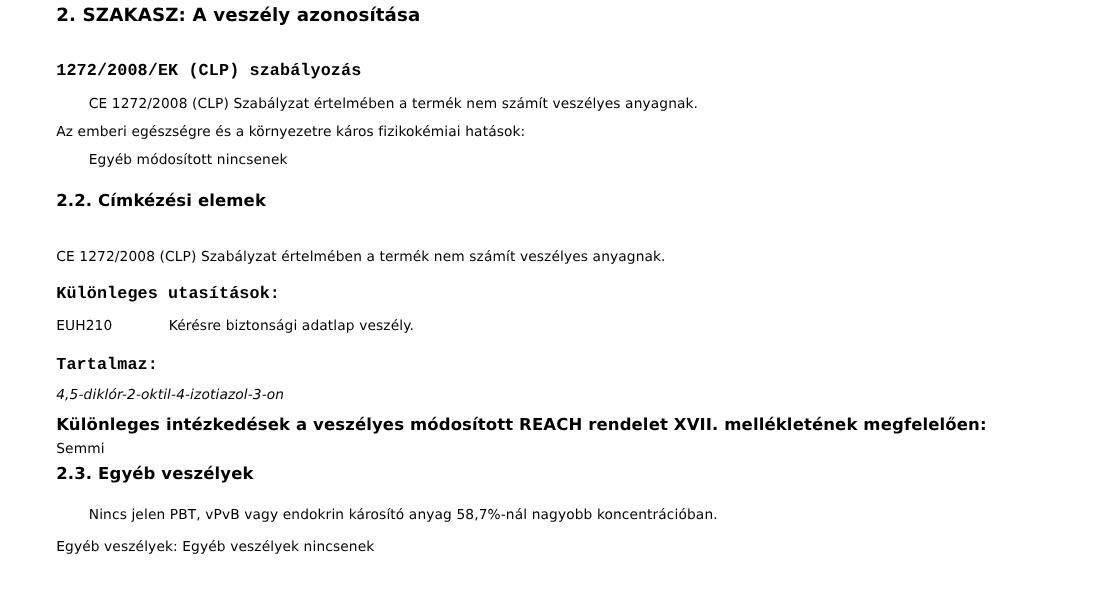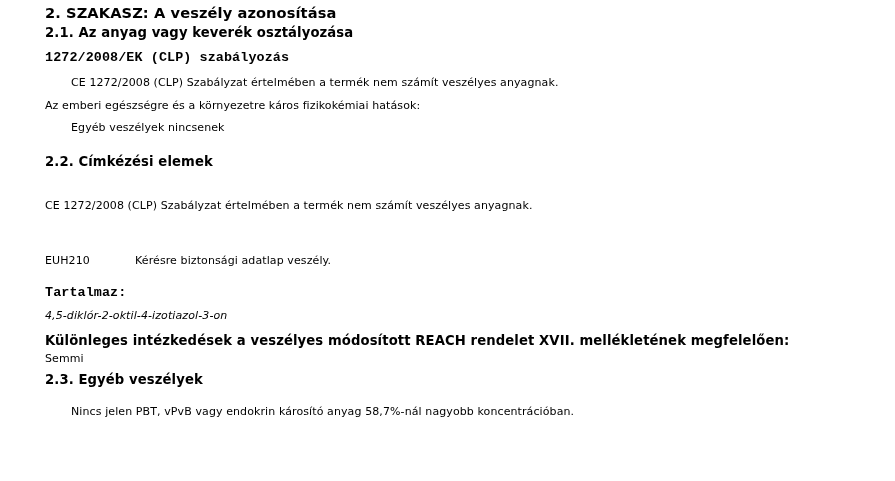--- a/index.html
+++ b/index.html
@@ -30,45 +30,46 @@
   .indent { left: 71px; }
   .margin { left: 13px; margin-left: 32px; }
 </style>
 </head>
 <body>
 
 <div class="page">
 
   <div class="line b h1 margin" style="top:4px;">2. SZAKASZ: A veszély azonosítása</div>
 
-  <div class="line b h2 margin" style="top:25px;">2.1. Az anyag vagy keverék osztályozása</div>
 
   <div class="line b h3 margin" style="top:50px;">1272/2008/EK (CLP) szabályozás</div>
 
   <div class="line indent" style="top:76px;">CE 1272/2008 (CLP) Szabályzat értelmében a termék nem számít veszélyes anyagnak.</div>
 
   <div class="line margin" style="top:99px;">Az emberi egészségre és a környezetre káros fizikokémiai hatások:</div>
 
-  <div class="line indent" style="top:121px;">Egyéb veszélyek nincsenek</div>
+  <div class="line indent" style="top:121px;">Egyéb módosított nincsenek</div>
 
   <div class="line b h2 margin" style="top:154px;">2.2. Címkézési elemek</div>
 
   <div class="line margin" style="top:199px;">CE 1272/2008 (CLP) Szabályzat értelmében a termék nem számít veszélyes anyagnak.</div>
 
+  <div class="line b h3 margin" style="top:228px;">Különleges utasítások:</div>
 
   <div class="line margin" style="top:254px;">EUH210</div>
 
   <div class="line" style="top:254px; left:135px;">Kérésre biztonsági adatlap veszély.</div>
 
   <div class="line b h3 margin" style="top:285px;">Tartalmaz:</div>
 
   <div class="line margin" style="top:309px;font-style:italic;">4,5-diklór-2-oktil-4-izotiazol-3-on</div>
 
   <div class="line b h2 margin" style="top:333px;">Különleges intézkedések a veszélyes módosított REACH rendelet XVII. mellékletének megfelelően:</div>
 
   <div class="line margin" style="top:352px;">Semmi</div>
 
   <div class="line b h2 margin" style="top:372px;">2.3. Egyéb veszélyek</div>
 
   <div class="line indent" style="top:405px;">Nincs jelen PBT, vPvB vagy endokrin károsító anyag 58,7%-nál nagyobb koncentrációban.</div>
 
+  <div class="line margin" style="top:431px;">Egyéb veszélyek: Egyéb veszélyek nincsenek</div>
 
 </div>
 
 </body></html>

